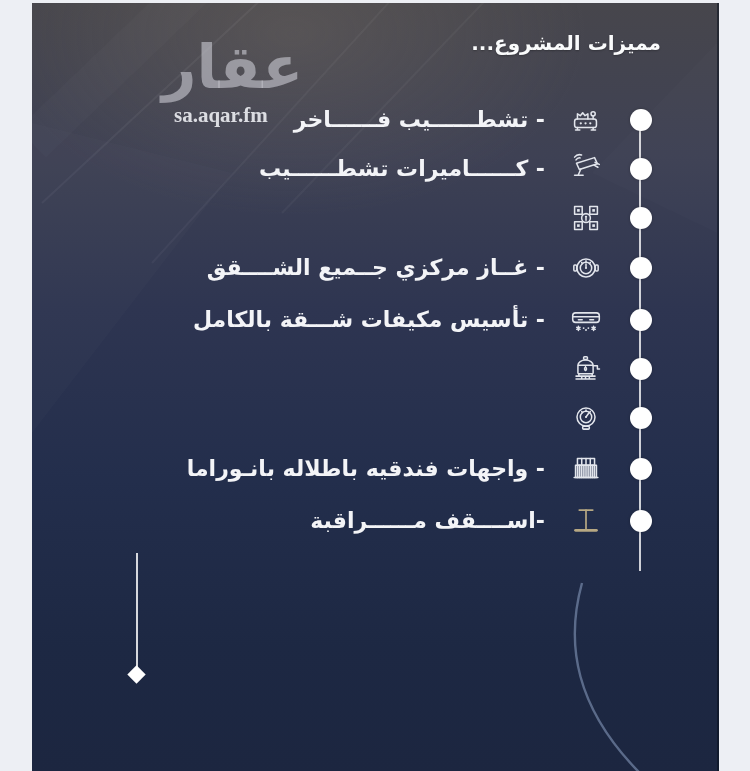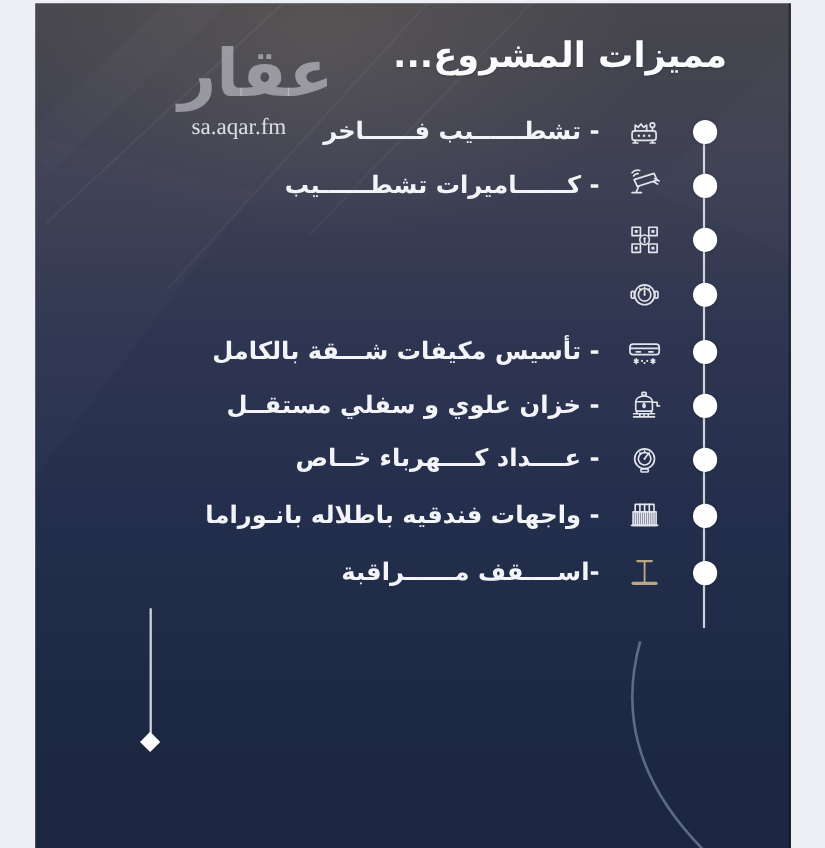--- a/index.html
+++ b/index.html
@@ -12,30 +12,30 @@
   .canvas{
     position:absolute;left:32px;top:3px;width:685px;height:768px;
     background:
       radial-gradient(ellipse 420px 260px at 38% 4%, rgba(128,118,106,0.30), rgba(128,118,106,0) 70%),
       linear-gradient(180deg,#47464c 0%,#3e4154 20%,#2e3551 40%,#232e4c 62%,#1d2843 84%,#1c2640 100%);
     border-right:2px solid rgba(10,16,30,0.55);
   }
   svg.decor, svg.curve{position:absolute;left:0;top:0;pointer-events:none;}
   .title{
     position:absolute;top:28px;right:56px;direction:rtl;
-    color:#fafbfc;font-size:32px;font-weight:bold;letter-spacing:0;
+    color:#fafbfc;font-size:20px;font-weight:bold;letter-spacing:0;
     text-shadow:0 1px 2px rgba(0,0,0,0.25);
   }
   .wm-logo{
     position:absolute;left:130px;top:34px;direction:rtl;z-index:6;
     font-size:60px;font-weight:bold;color:rgba(203,204,211,0.60);line-height:1;
   }
   .wm-site{
     position:absolute;left:142px;top:100px;z-index:6;
-    font-family:"Liberation Serif", serif;font-weight:normal;
+    font-family:"Liberation Serif", serif;font-weight:bold;
     font-size:21px;color:rgba(240,241,246,0.88);
   }
   .timeline-line{
     position:absolute;left:607px;top:117px;width:2px;height:451px;
     background:rgba(255,255,255,0.78);z-index:1;
   }
   .features{position:absolute;inset:0;z-index:2;}
   .row{position:absolute;left:0;right:0;height:50px;}
   .row:nth-child(1){top:92px}  .row:nth-child(2){top:141px}
   .row:nth-child(3){top:190px} .row:nth-child(4){top:240px}
@@ -132,20 +132,21 @@
           <circle class="st" cx="20" cy="20" r="4.6"></circle>
             <circle class="stf" cx="20" cy="18.8" r="1.2"></circle>
             <path class="st" d="M20 20 v2.4"></path>
         </svg>
       </div>
       <div class="dot"></div>
     </div>
 
 
     <div class="row">
+      <div class="lbl">- غــاز مركزي جــميع الشــــقق</div>
       <div class="icn">
         <svg viewBox="0 0 40 40">
           <circle class="st" cx="20" cy="20" r="9.5"></circle>
           <circle class="st" cx="20" cy="20" r="6"></circle>
           <path class="st" d="M20 20 V15.7"></path>
             <circle class="stf" cx="20" cy="20" r="1"></circle>
           <rect class="st" x="7.2" y="16.8" width="3" height="6.4" rx="1"></rect>
           <rect class="st" x="29.8" y="16.8" width="3" height="6.4" rx="1"></rect>
           <path class="st" d="M20 12.5 v1.4 M15.5 14.2 l.8 1.2 M24.5 14.2 l-.8 1.2"></path>
         </svg>
@@ -164,36 +165,34 @@
           <path class="st" d="M28 26.5 v4.5 M26.3 27.7 l3.4 2.1 M29.7 27.7 l-3.4 2.1"></path>
           <circle class="stf" cx="17.5" cy="28.5" r="1"></circle>
             <circle class="stf" cx="20" cy="30.5" r="1"></circle>
             <circle class="stf" cx="22.5" cy="28.5" r="1"></circle>
         </svg>
       </div>
       <div class="dot"></div>
     </div>
 
     <div class="row">
-      <div class="lbl">- خزان علوي و سفلي مستقــل</div>
       <div class="icn">
         <svg viewBox="0 0 40 40">
           <path class="st" d="M11.5 16 a8 5.5 0 0 1 16 0"></path>
           <rect class="st" x="11.5" y="16" width="16" height="9" rx="1"></rect>
           <rect class="st" x="17.5" y="7" width="4" height="3" rx="1"></rect>
           <path class="st" d="M19.5 17.5 q-2.1 2.9 0 4.1 q2.1-1.2 0-4.1"></path>
           <path class="st" d="M27.5 16.5 h4.5 v3.5 h2.2"></path>
           <path class="st" d="M9.5 27.5 h20 M9.5 30.5 h20 M12.5 25 v2.5 M26.5 25 v2.5 M15.5 27.5 v3 M19.5 27.5 v3 M23.5 27.5 v3"></path>
         </svg>
       </div>
       <div class="dot"></div>
     </div>
 
     <div class="row">
-      <div class="lbl">- عــــداد كــــهرباء خــاص</div>
       <div class="icn">
         <svg viewBox="0 0 40 40">
           <circle class="st" cx="20" cy="19" r="9.5"></circle>
           <circle class="st" cx="20" cy="19" r="6"></circle>
           <path class="st" d="M20 19 L23 14.8"></path>
             <circle class="stf" cx="20" cy="19" r="1"></circle>
           <rect class="st" x="16.5" y="28.7" width="7" height="3" rx="1"></rect>
           <path class="st" d="M20 11.5 v1.4 M15.5 13.2 l.8 1.2 M24.5 13.2 l-.8 1.2"></path>
         </svg>
       </div>

